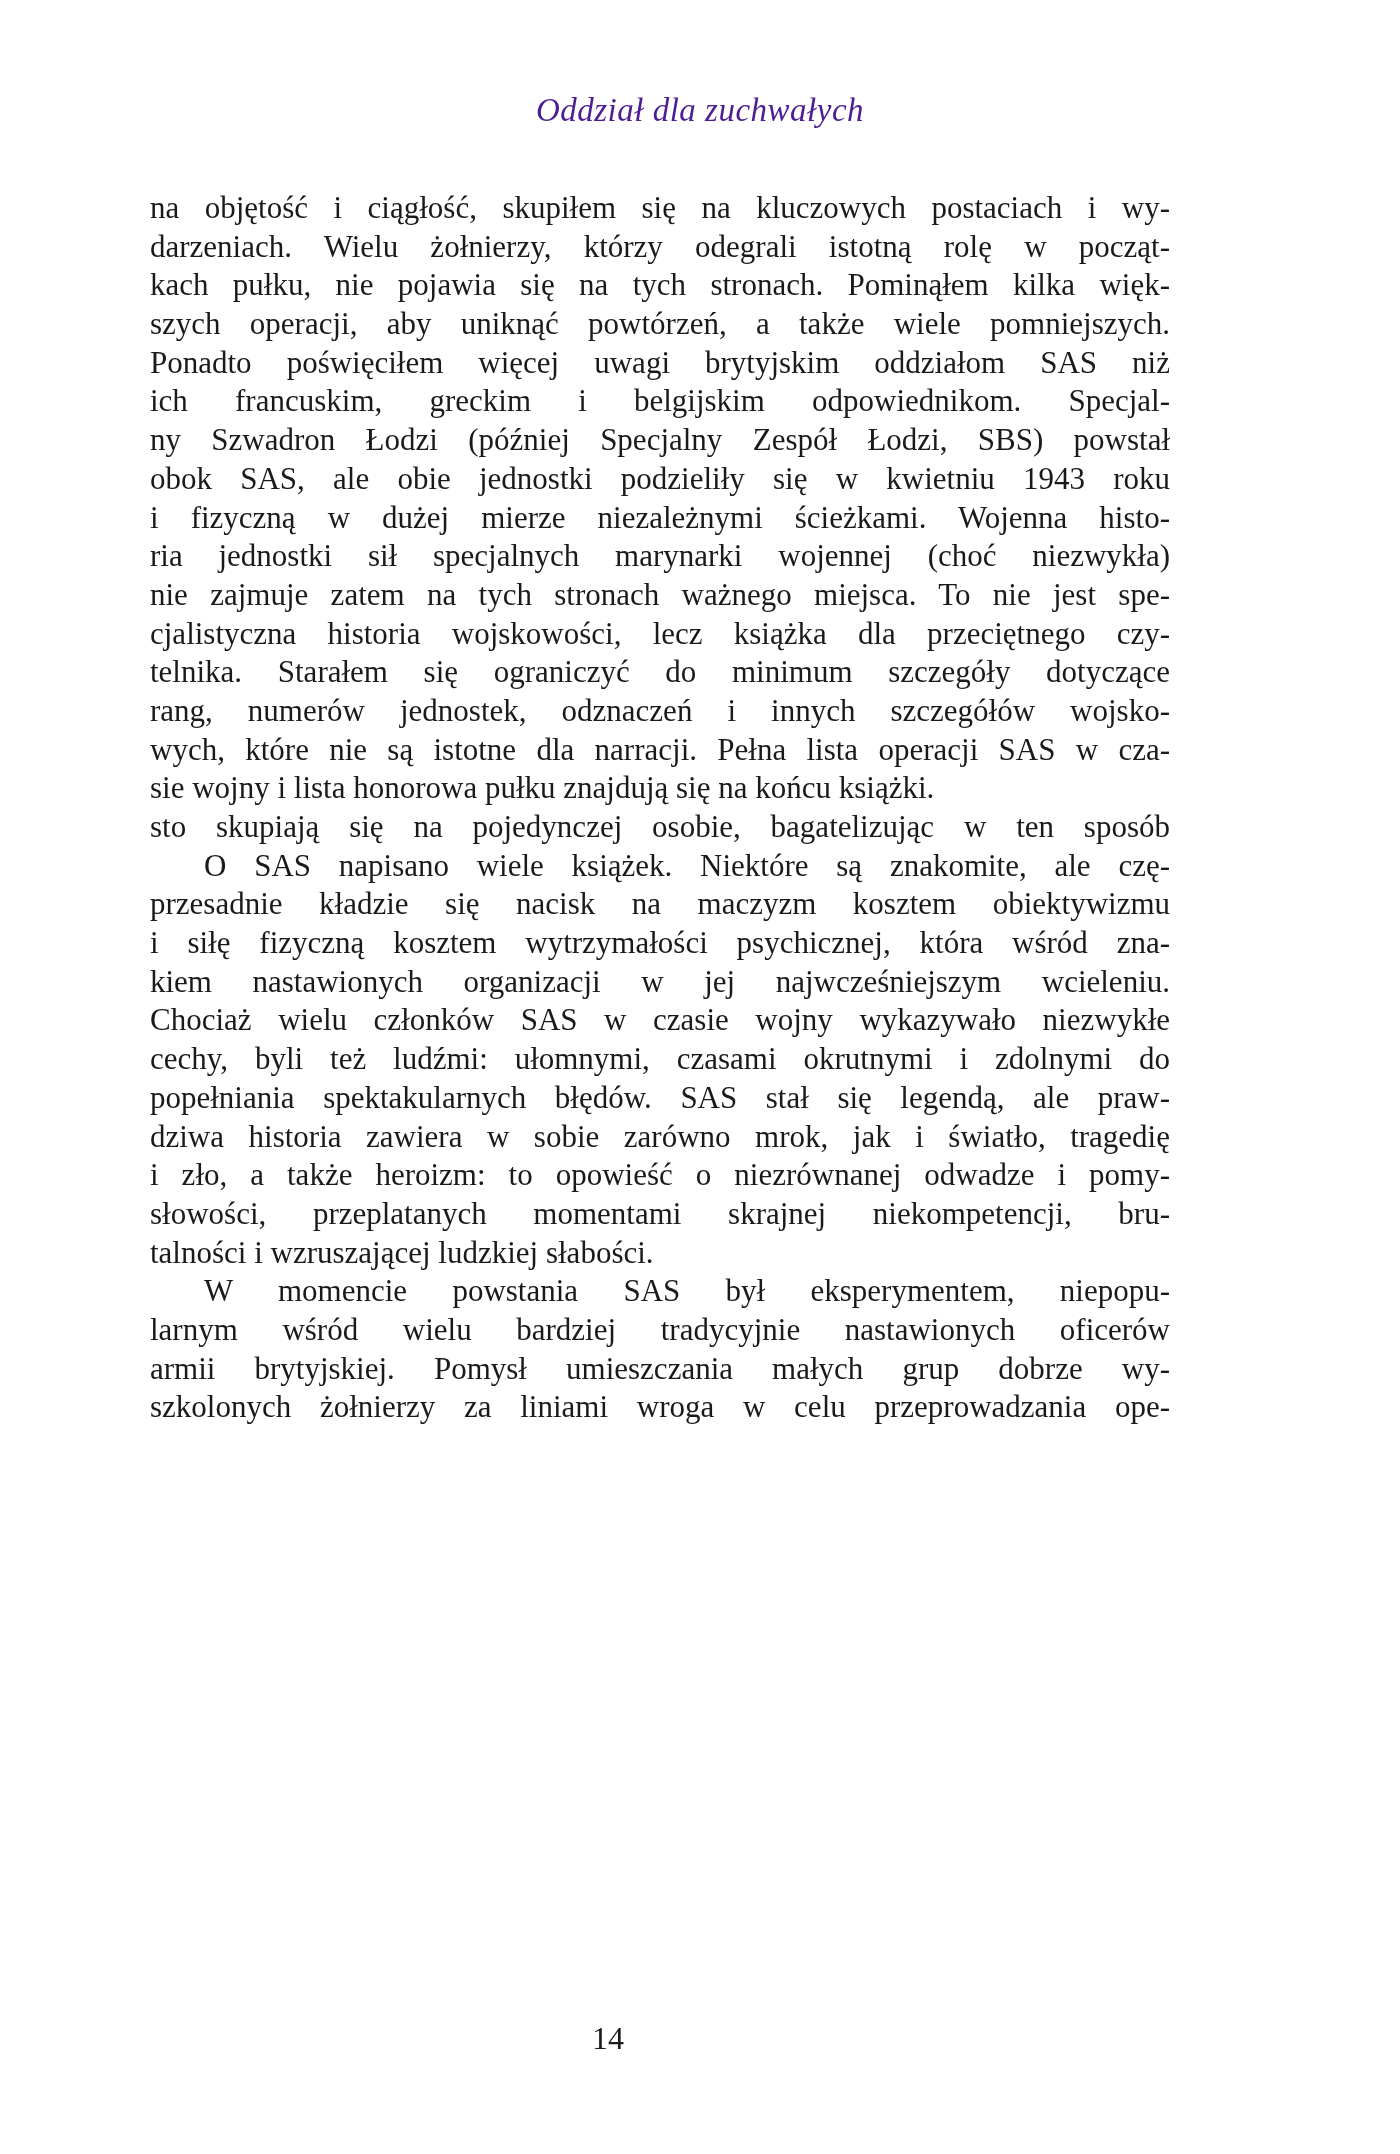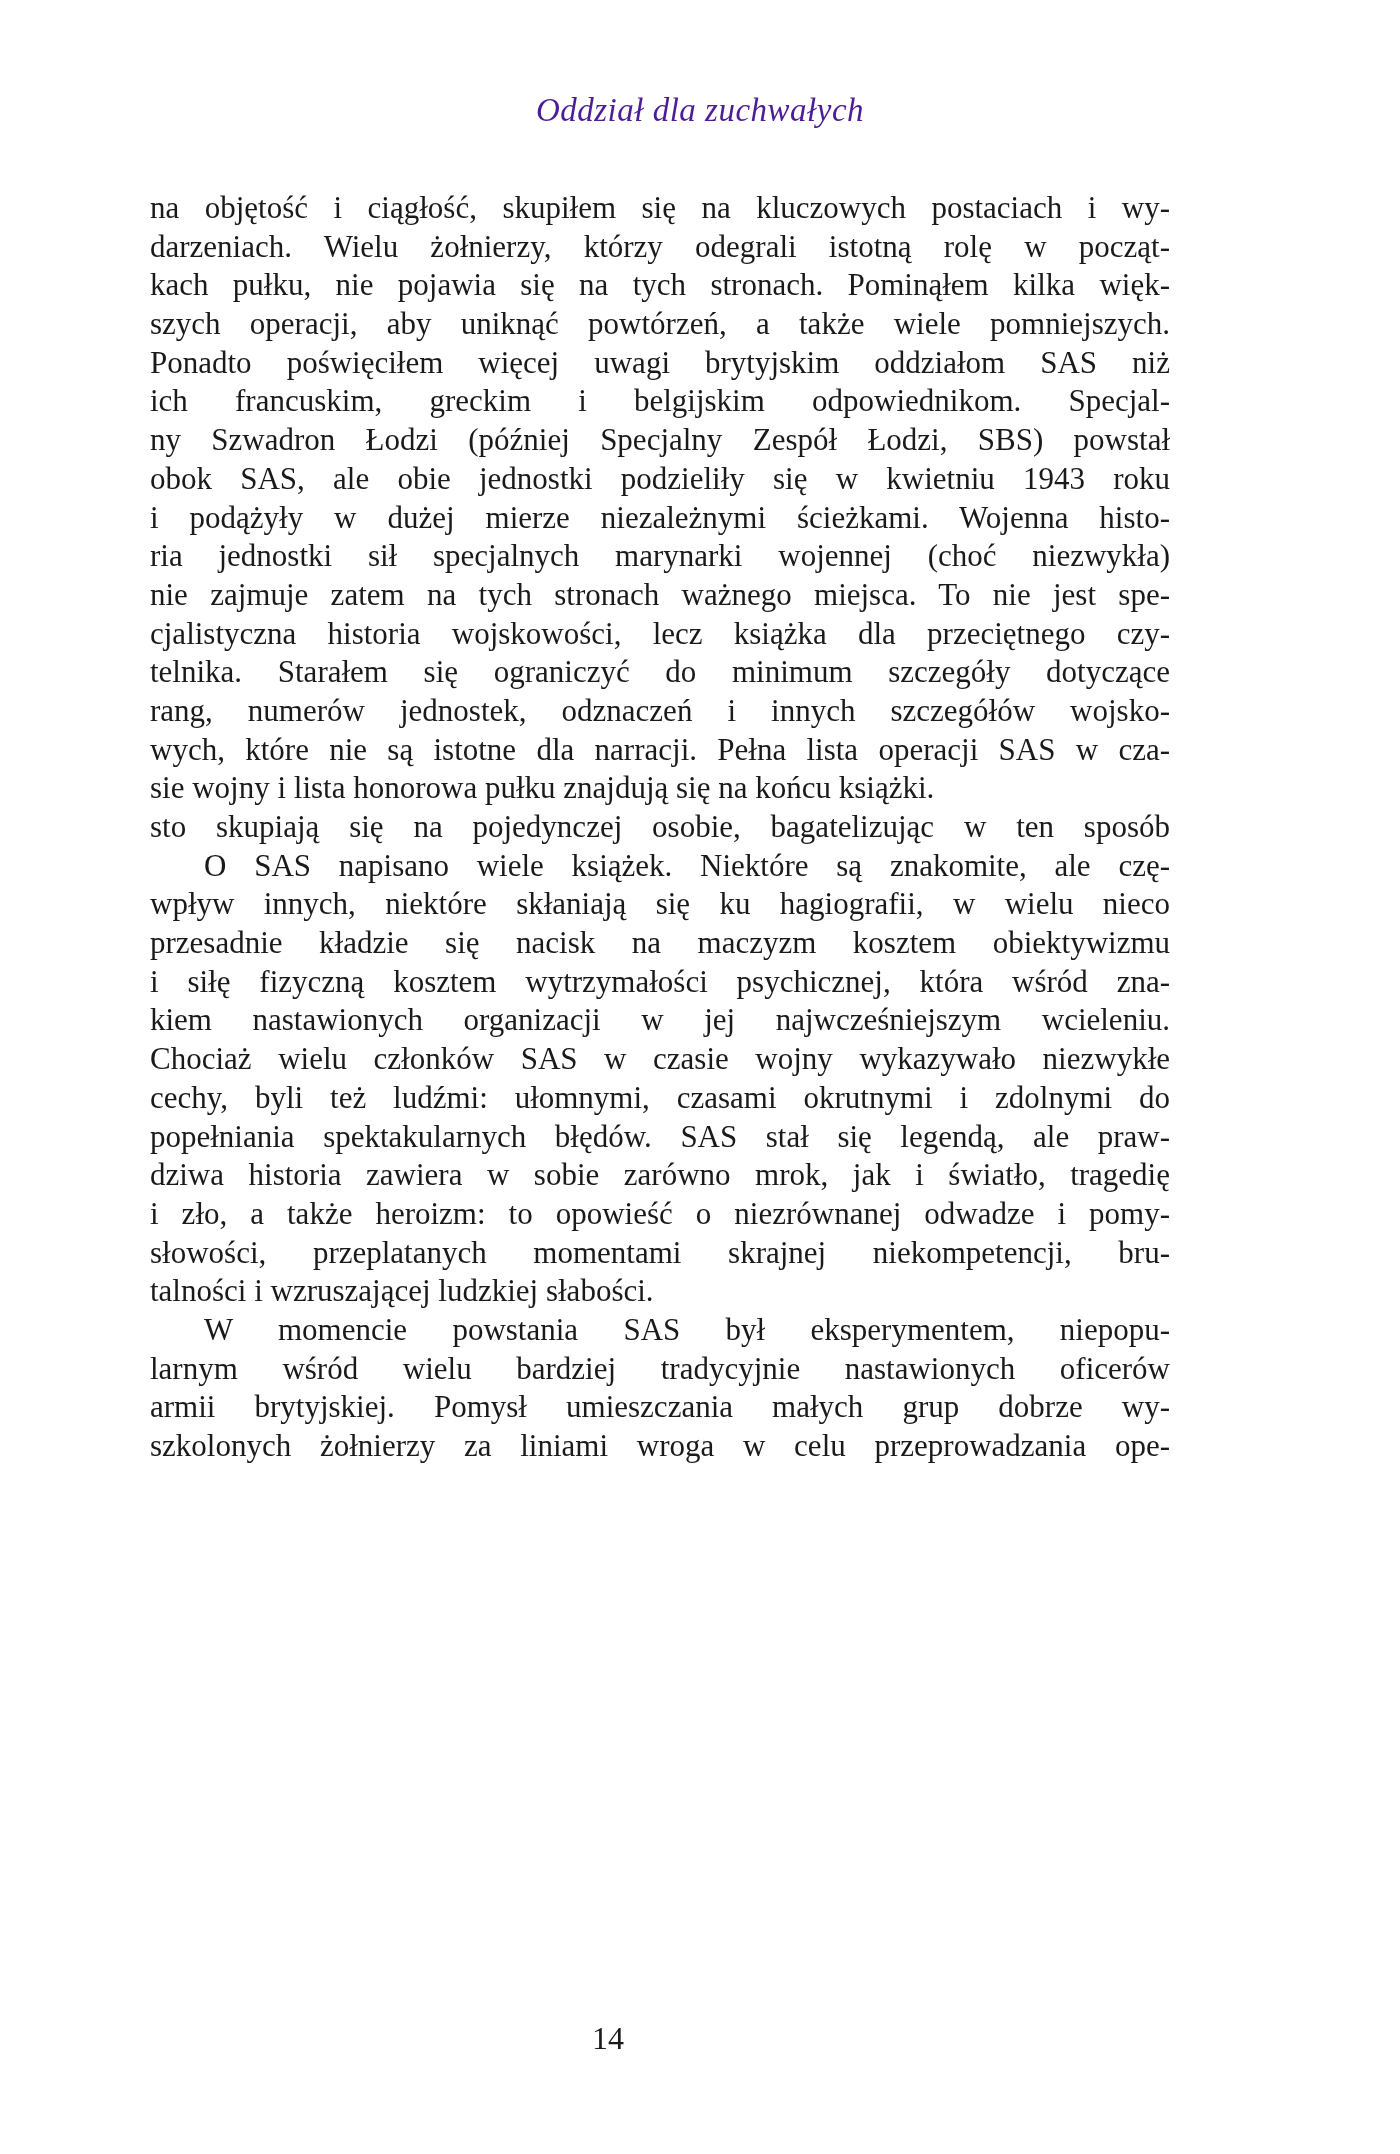--- a/index.html
+++ b/index.html
@@ -69,34 +69,33 @@
 
   <div class="paragraph">
     <div class="line" style="white-space: normal;">na objętość i ciągłość, skupiłem się na kluczowych postaciach i wy-</div>
     <div class="line" style="white-space: normal;">darzeniach. Wielu żołnierzy, którzy odegrali istotną rolę w począt-</div>
     <div class="line" style="white-space: normal;">kach pułku, nie pojawia się na tych stronach. Pominąłem kilka więk-</div>
     <div class="line" style="white-space: normal;">szych operacji, aby uniknąć powtórzeń, a także wiele pomniejszych.</div>
     <div class="line" style="white-space: normal;">Ponadto poświęciłem więcej uwagi brytyjskim oddziałom SAS niż</div>
     <div class="line" style="white-space: normal;">ich francuskim, greckim i belgijskim odpowiednikom. Specjal-</div>
     <div class="line" style="white-space: normal;">ny Szwadron Łodzi (później Specjalny Zespół Łodzi, SBS) powstał</div>
     <div class="line" style="white-space: normal;">obok SAS, ale obie jednostki podzieliły się w kwietniu 1943 roku</div>
-    <div class="line" style="white-space: normal;">i podążyły w dużej mierze niezależnymi ścieżkami. Wojenna histo-</div>
+    <div class="line" style="white-space: normal;">i fizyczną w dużej mierze niezależnymi ścieżkami. Wojenna histo-</div>
     <div class="line" style="white-space: normal;">ria jednostki sił specjalnych marynarki wojennej (choć niezwykła)</div>
     <div class="line" style="white-space: normal;">nie zajmuje zatem na tych stronach ważnego miejsca. To nie jest spe-</div>
     <div class="line" style="white-space: normal;">cjalistyczna historia wojskowości, lecz książka dla przeciętnego czy-</div>
     <div class="line" style="white-space: normal;">telnika. Starałem się ograniczyć do minimum szczegóły dotyczące</div>
     <div class="line" style="white-space: normal;">rang, numerów jednostek, odznaczeń i innych szczegółów wojsko-</div>
     <div class="line" style="white-space: normal;">wych, które nie są istotne dla narracji. Pełna lista operacji SAS w cza-</div>
     <div class="line last" style="white-space: normal;">sie wojny i lista honorowa pułku znajdują się na końcu książki.</div>
   </div>
 
   <div class="paragraph">
     <div class="line" style="white-space: normal;">sto skupiają się na pojedynczej osobie, bagatelizując w ten sposób</div>
     <div class="line indent" style="white-space: normal;">O SAS napisano wiele książek. Niektóre są znakomite, ale czę-</div>
-    <div class="line" style="white-space: normal;">wpływ innych, niektóre skłaniają się ku hagiografii, w wielu nieco</div>
     <div class="line" style="white-space: normal;">przesadnie kładzie się nacisk na maczyzm kosztem obiektywizmu</div>
     <div class="line" style="white-space: normal;">i siłę fizyczną kosztem wytrzymałości psychicznej, która wśród zna-</div>
     <div class="line" style="white-space: normal;">kiem nastawionych organizacji w jej najwcześniejszym wcieleniu.</div>
     <div class="line" style="white-space: normal;">Chociaż wielu członków SAS w czasie wojny wykazywało niezwykłe</div>
     <div class="line" style="white-space: normal;">cechy, byli też ludźmi: ułomnymi, czasami okrutnymi i zdolnymi do</div>
     <div class="line" style="white-space: normal;">popełniania spektakularnych błędów. SAS stał się legendą, ale praw-</div>
     <div class="line" style="white-space: normal;">dziwa historia zawiera w sobie zarówno mrok, jak i światło, tragedię</div>
     <div class="line" style="white-space: normal;">i zło, a także heroizm: to opowieść o niezrównanej odwadze i pomy-</div>
     <div class="line" style="white-space: normal;">słowości, przeplatanych momentami skrajnej niekompetencji, bru-</div>
     <div class="line last" style="white-space: normal;">talności i wzruszającej ludzkiej słabości.</div>

